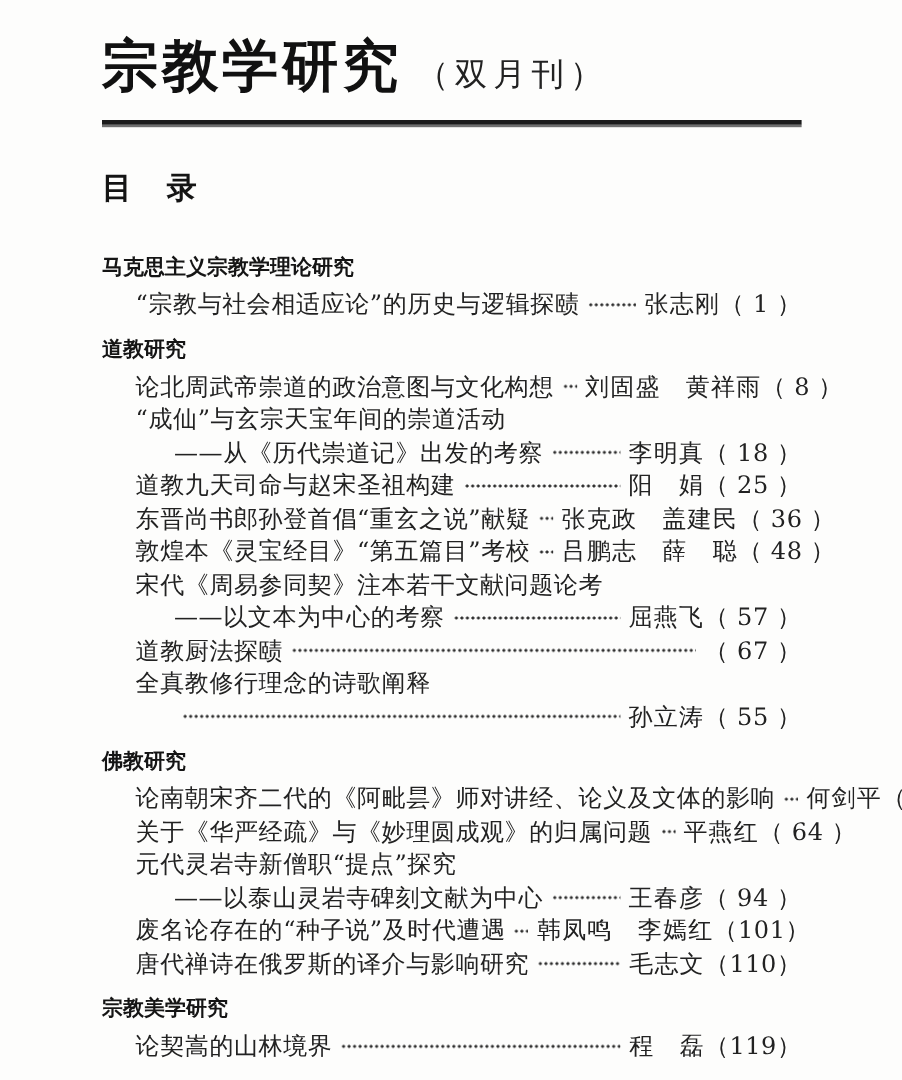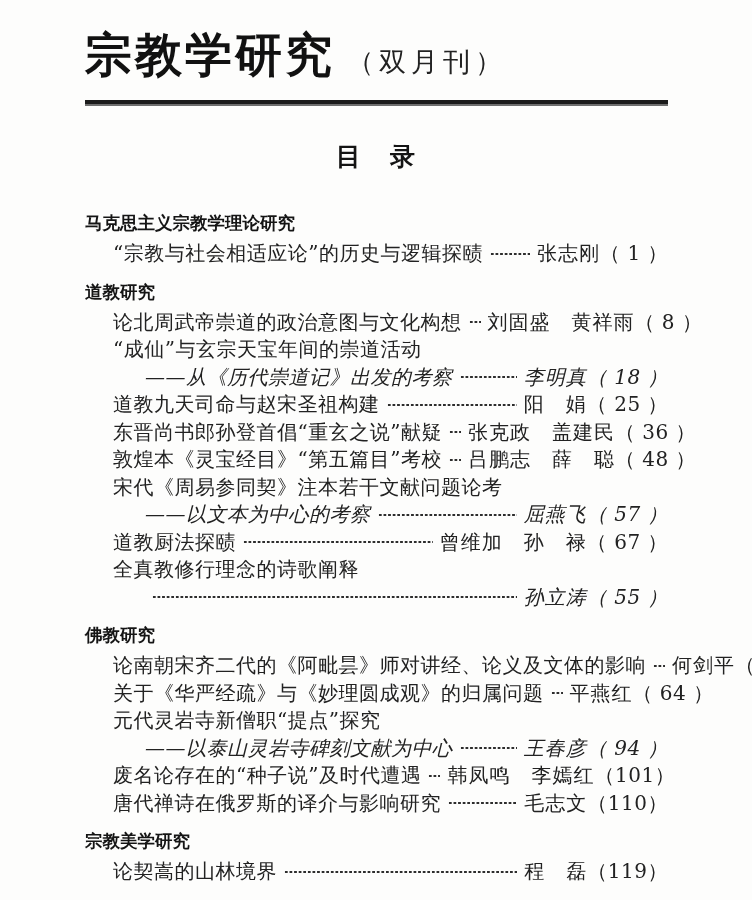--- a/index.html
+++ b/index.html
@@ -29,21 +29,20 @@
   }
   .header-rule {
     margin-top: 13px;
     height: 4px;
     border-top: 4px solid #1b1b1b;
     border-bottom: 2px solid #6e6e6e;
   }
 
   
   .toc-title {
-    text-align: center;
     font-size: 25px;
     font-weight: 700;
     letter-spacing: 2px;
     margin: 34px 0 38px 0;
     font-family: "DejaVu Sans", "Liberation Sans", sans-serif;
     color: #141414;
   }
 
   
   .section-heading {
@@ -58,21 +57,21 @@
   
   .toc-row {
     display: flex;
     align-items: baseline;
     font-size: 20px;
     line-height: 27.5px;
     letter-spacing: 0.5px;
     color: #222;
   }
   .toc-row.indent-1 { padding-left: 28px; }
-  .toc-row.indent-2 { padding-left: 60px; font-style: italic; }
+  .toc-row.indent-2 { padding-left: 60px; }
   .row-text { white-space: nowrap; }
   .leader {
     flex: 1 1 auto;
     min-width: 12px;
     height: 8px;
     align-self: center;
     margin: 0 7px 0 7px;
     background-image: radial-gradient(circle, #2d2d2d 1.05px, rgba(0,0,0,0) 1.45px);
     background-size: 4.6px 8px;
     background-position: left center;
@@ -157,21 +156,20 @@
   <div class="toc-row indent-2">
     <span class="row-text">——以文本为中心的考察</span>
     <span class="leader"></span>
     <span class="authors">屈燕飞</span>
     <span class="pageno">（ 57 ）</span>
   </div>
 
   <div class="toc-row indent-1">
     <span class="row-text">道教厨法探赜</span>
     <span class="leader"></span>
-    <span class="authors">曾维加　孙　禄</span>
     <span class="pageno">（ 67 ）</span>
   </div>
 
   <div class="toc-row indent-1">
     <span class="row-text">全真教修行理念的诗歌阐释</span>
 
   </div>
 
   <div class="toc-row indent-2">
     <span class="leader"></span>

